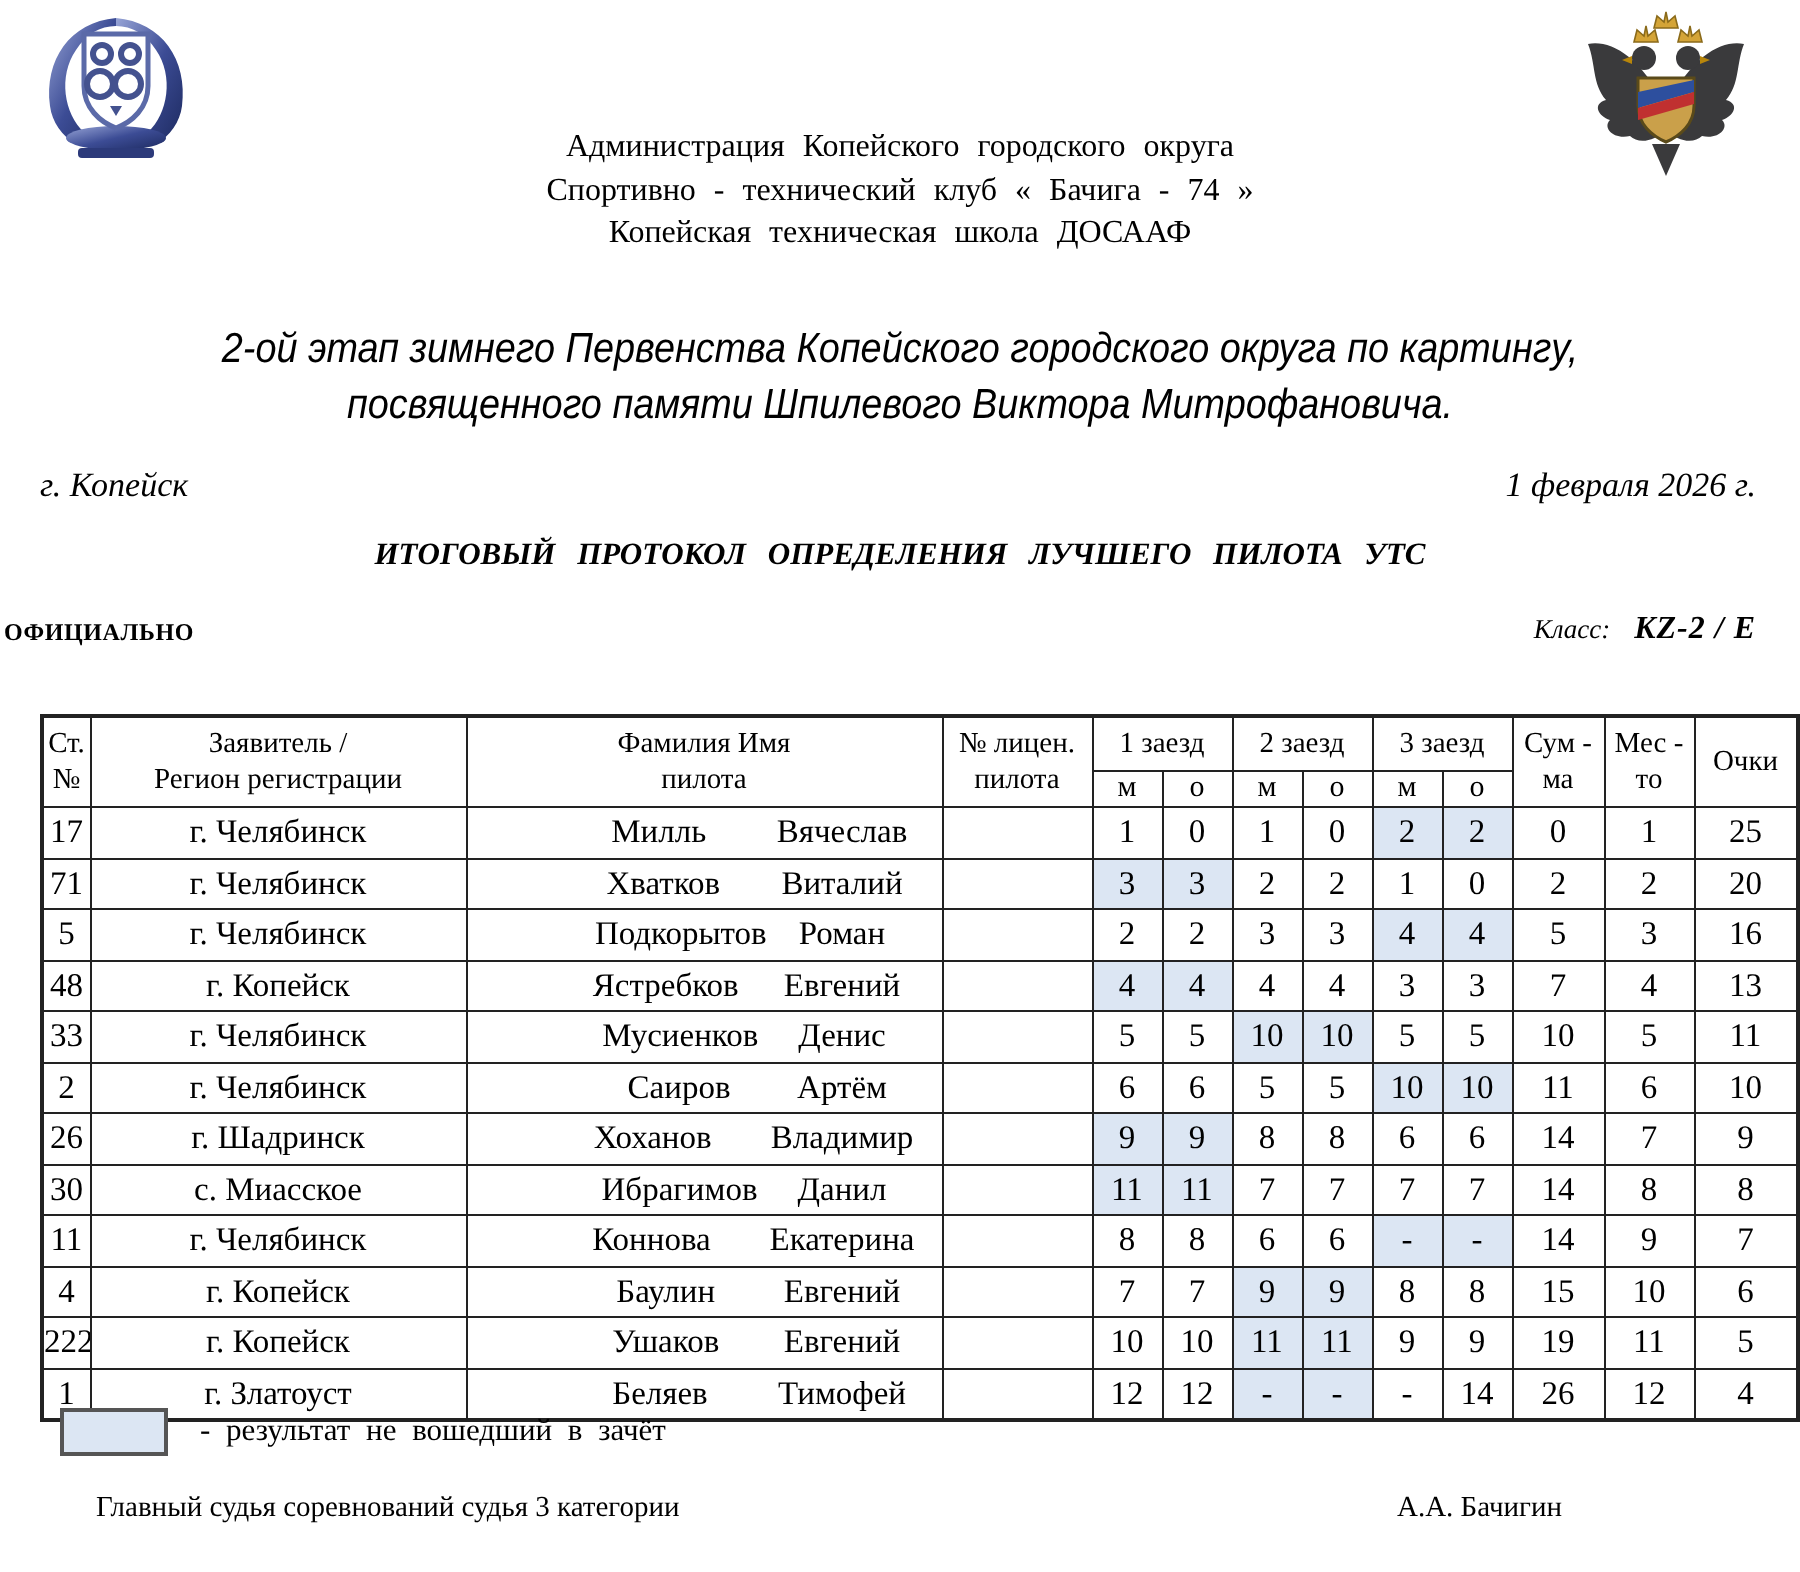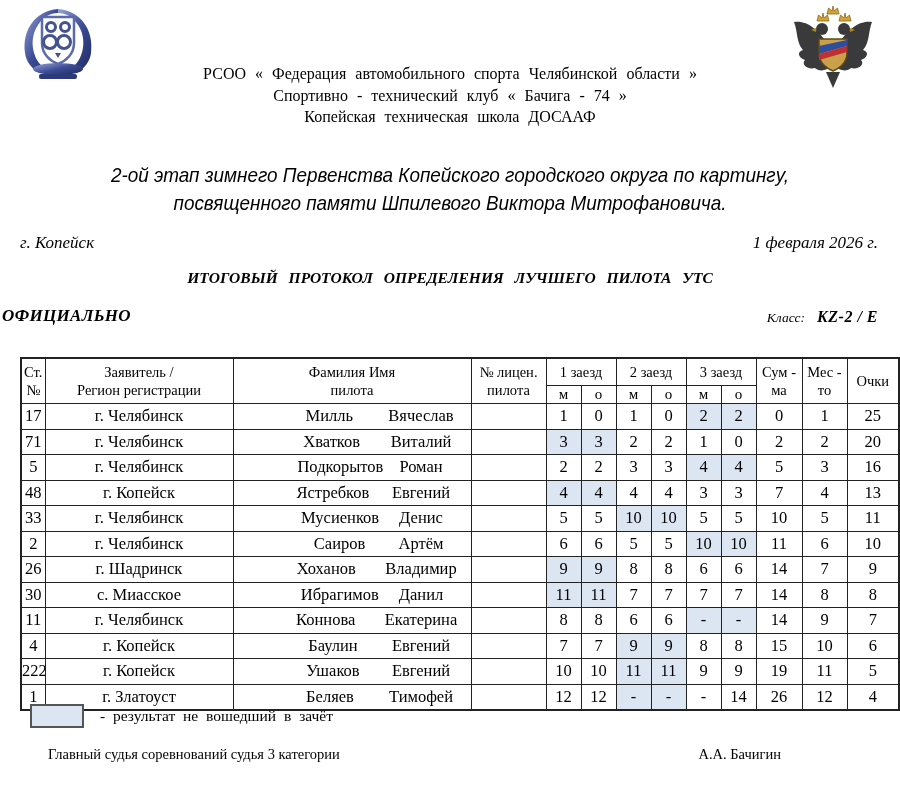--- a/index.html
+++ b/index.html
@@ -5,21 +5,21 @@
   html,body{margin:0;padding:0;background:#fff;}
   .page{position:relative;width:900px;height:786px;background:#fff;font-family:"Liberation Serif",serif;color:#000;overflow:hidden;}
   .abs{position:absolute;}
   .logo-left{top:6px;left:14px;width:88px;height:78px;}
   .logo-right{top:5px;right:22px;width:90px;height:96px;}
   .org-header{top:63px;left:0;width:100%;text-align:center;font-size:16px;line-height:21.5px;word-spacing:5px;}
   .event-title{top:161px;left:0;width:100%;text-align:center;font-family:"Liberation Sans",sans-serif;font-style:italic;font-size:21px;line-height:28px;transform:scaleX(0.9);}
   .place-date{top:233px;left:20px;width:858px;display:flex;justify-content:space-between;font-style:italic;font-size:17px;}
   .protocol-title{top:269px;left:0;width:100%;text-align:center;font-weight:bold;font-style:italic;font-size:15.5px;word-spacing:7px;}
   .official-row{top:306px;left:2px;width:876px;display:flex;justify-content:space-between;align-items:flex-end;}
-  .official{font-weight:bold;font-style:italic;font-size:17px;letter-spacing:0.3px;}
+  .official{font-weight:bold;font-size:12px;letter-spacing:0.3px;}
   .class-group{display:flex;align-items:baseline;gap:12px;}
   .class-label{font-style:italic;font-size:13.5px;}
   .class-value{font-weight:bold;font-style:italic;font-size:16px;letter-spacing:0.5px;}
   table.results{position:absolute;top:357px;left:20px;width:878px;border-collapse:collapse;table-layout:fixed;border:2px solid #222;}
   .results th,.results td{border:1px solid #222;padding:0;overflow:hidden;white-space:nowrap;}
   .results thead th{font-weight:normal;font-size:14.5px;line-height:18px;text-align:center;vertical-align:middle;}
   .results thead tr.h1 th{height:26px;}
   .results thead tr.h2 th{height:17px;font-size:15px;line-height:15px;}
   .results tbody td{height:24.5px;font-size:16.5px;text-align:center;vertical-align:middle;}
   td.c-num{font-size:15px;margin-top:16px;}
@@ -71,21 +71,21 @@
       <path d="M51 16 l1.5 -6 l3.5 3 l1 -5 l1 5 l3.5 -3 l1.5 6 z" fill="#d4a437" stroke="#8a6a1a" stroke-width="0.8"></path>
       <path d="M39 9 l1.5 -6 l3.5 3 l1 -5 l1 5 l3.5 -3 l1.5 6 z" fill="#d4a437" stroke="#8a6a1a" stroke-width="0.8"></path>
       <path d="M31 34 h28 v14 c0 9 -7 15 -14 18 c-7 -3 -14 -9 -14 -18 Z" fill="#caa04a" stroke="#5a4a1a" stroke-width="1.5"></path>
       <path d="M31 41 l28 -6 v6 l-28 8 z" fill="#2d4f9e"></path>
       <path d="M31 49 l28 -8 v6 l-28 8 z" fill="#c03030"></path>
       <path d="M38 67 l7 16 l7 -16 z" fill="#3a3a3c"></path>
     </svg>
   </div>
 
   <div class="abs org-header">
-    <div>РСОО « Федерация автомобильного спорта Челябинской области »</div>
+    <div>Администрация Копейского городского округа</div>
     <div>Спортивно - технический клуб « Бачига - 74 »</div>
     <div>Копейская техническая школа ДОСААФ</div>
   </div>
 
   <div class="abs event-title">
     <div>2-ой этап зимнего Первенства Копейского городского округа по картингу,</div>
     <div>посвященного памяти Шпилевого Виктора Митрофановича.</div>
   </div>
 
   <div class="abs place-date">

